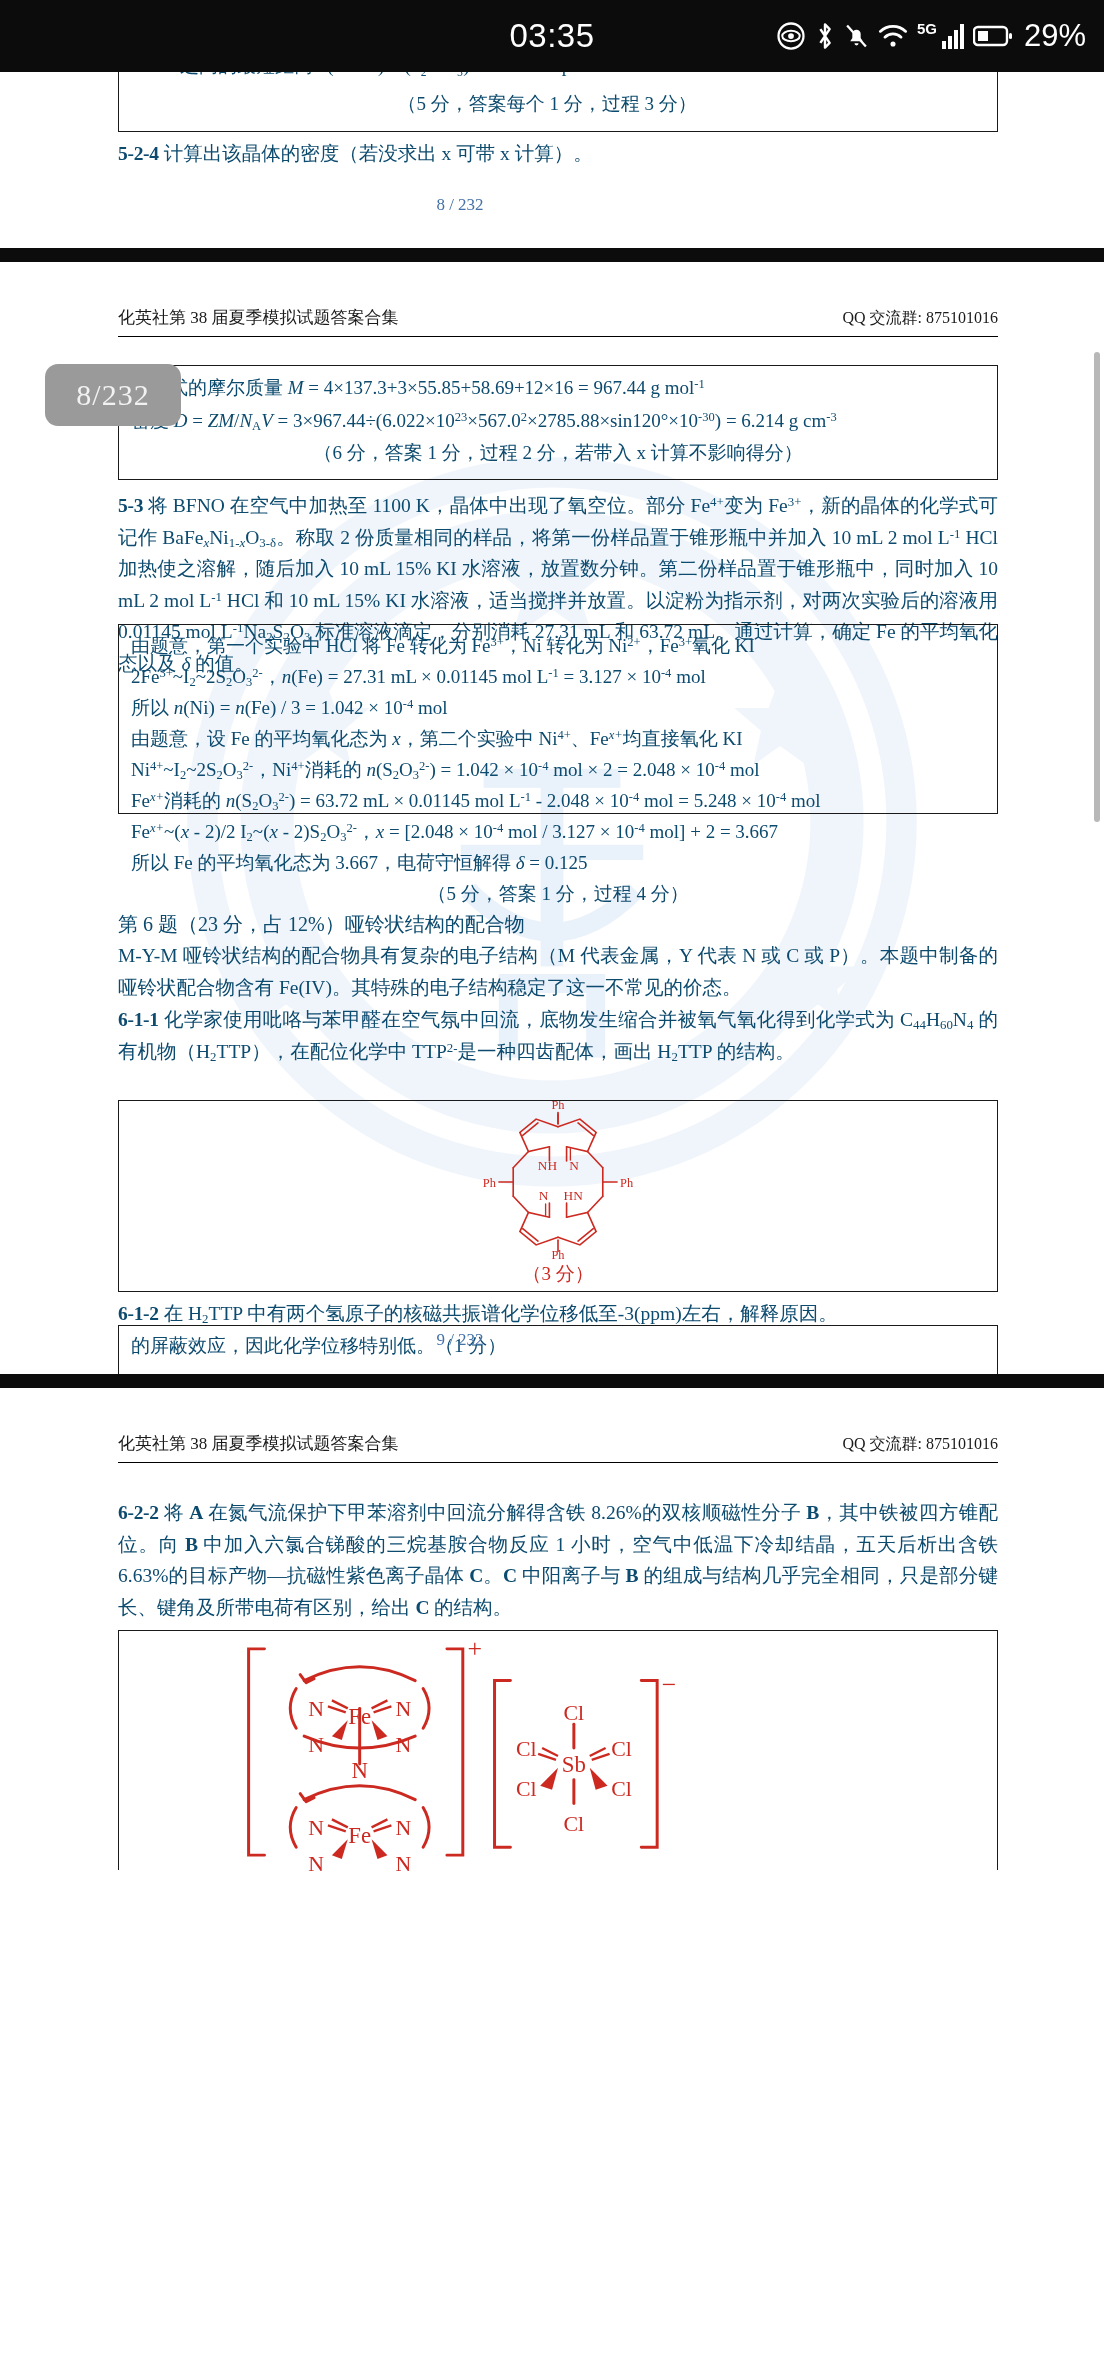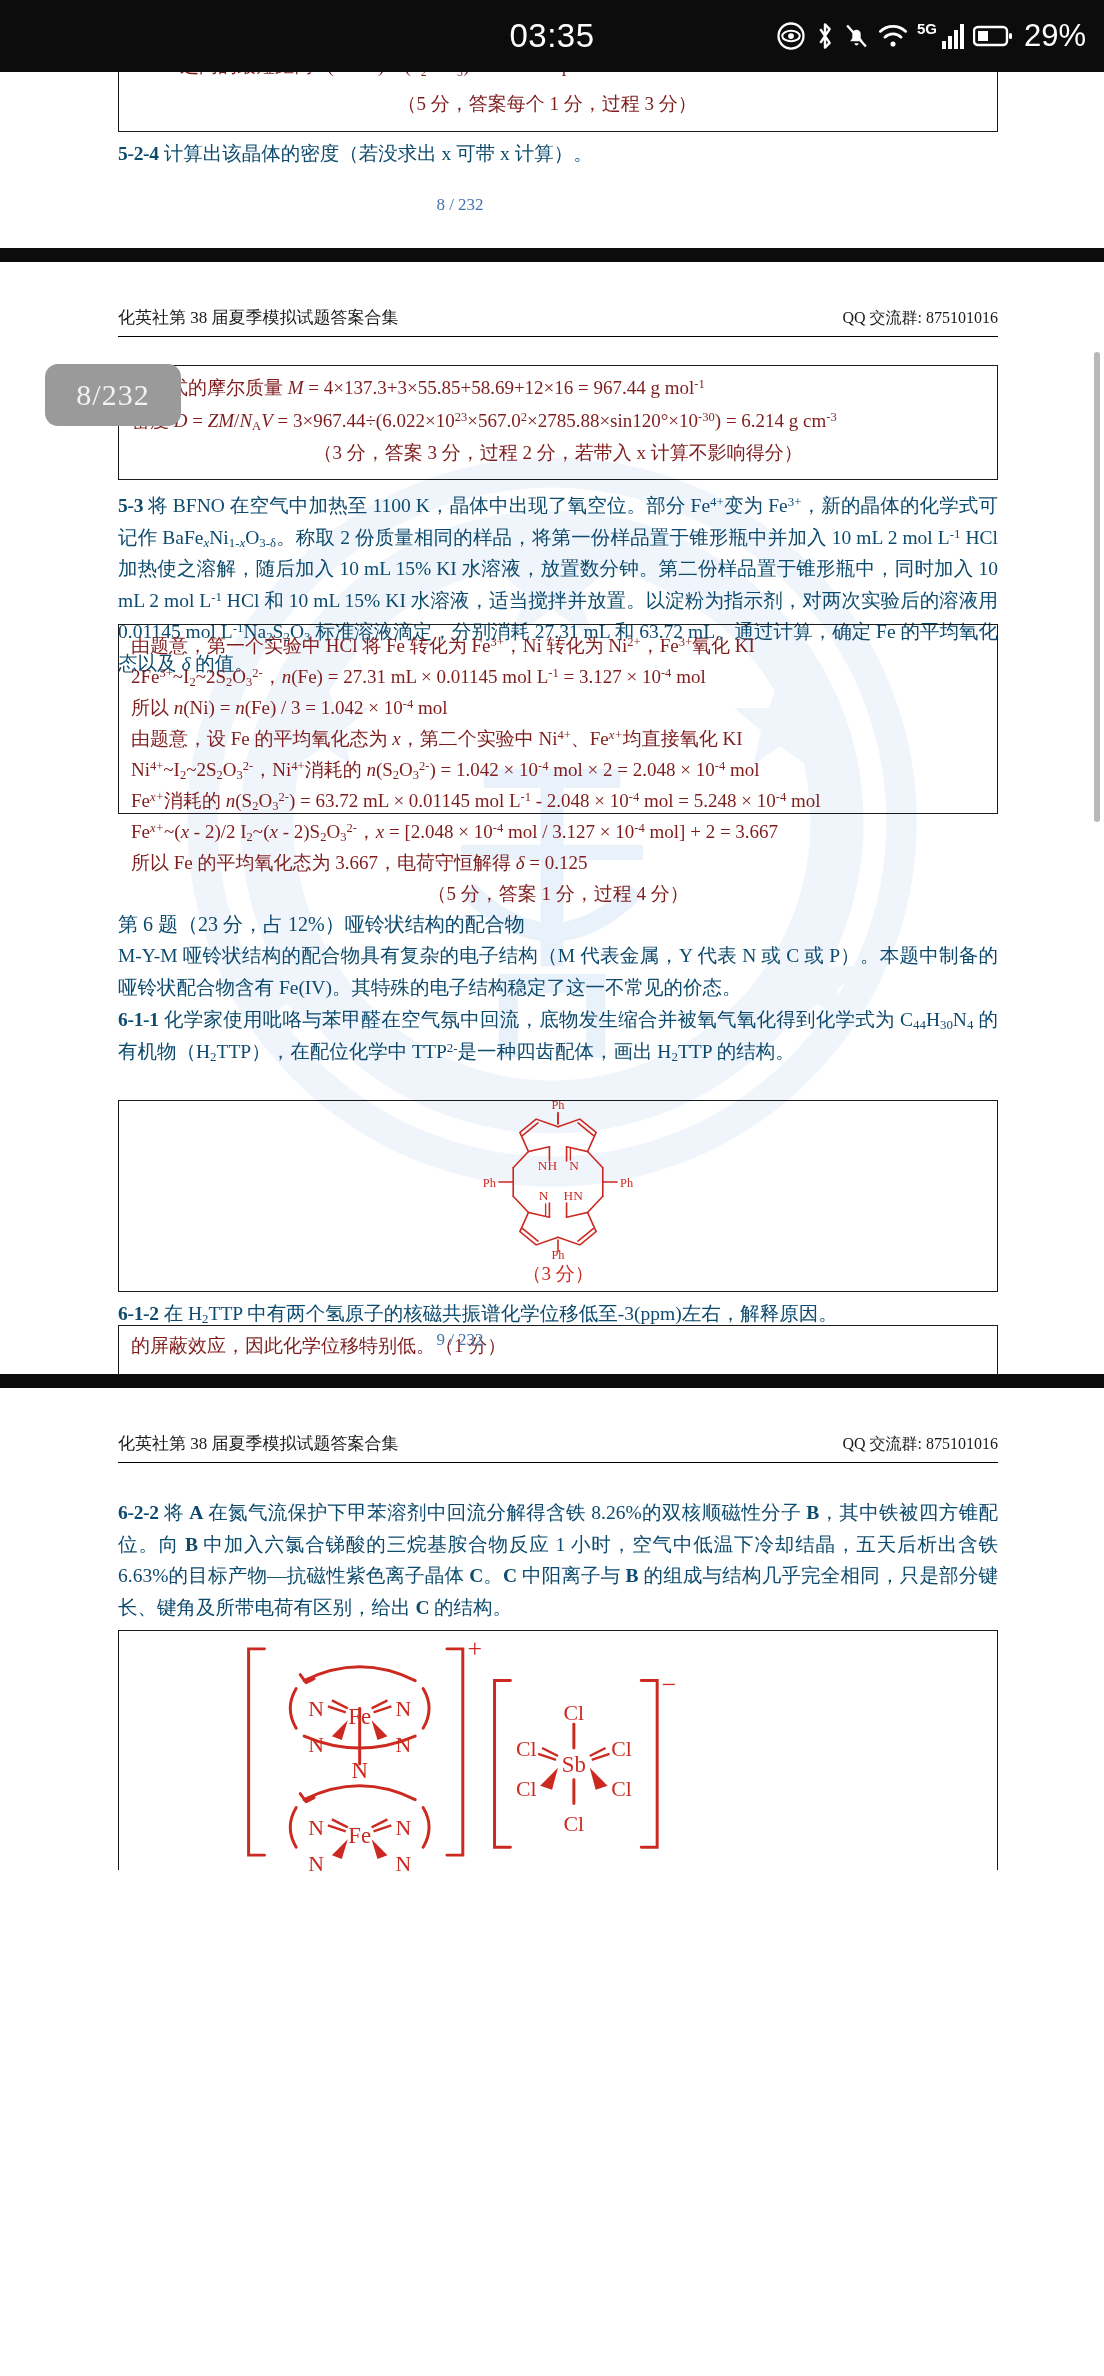--- a/index.html
+++ b/index.html
@@ -69,21 +69,21 @@
     position:absolute; font-size:19.5px; color:#0c4a6e;
     line-height:1.62; text-align:justify;
     font-family:"Liberation Serif","DejaVu Serif",serif;
   }
   .txt b{ font-weight:bold; letter-spacing:-0.3px; }
   .qtitle{ font-weight:normal; font-size:20px; }
 
   
   .abox{
     position:absolute; border:1.6px solid #1a1a1a; background:transparent;
-    color:#7f1d1d; font-size:19px; line-height:1.72;
+    color:#0c4a6e; font-size:19px; line-height:1.72;
     padding:6px 12px 8px 12px;
   }
   .ctr{ text-align:center; display:block; }
 
   sub{ font-size:.66em; vertical-align:-0.22em; }
   sup{ font-size:.66em; vertical-align:0.5em; }
   .it{ font-style:italic; }
 
   
   .pill{
@@ -209,21 +209,21 @@
           <span class="rh-r">QQ 交流群: 875101016</span>
         </div>
 
         <div class="abox" style="left:118px; top:103px; width:880px; height:115px;">
           <div>
             <span>最简式的摩尔质量 </span><span class="it">M</span> = 4×137.3+3×55.85+58.69+12×16 = 967.44 g mol<sup>-1</sup>
           </div>
           <div>
             密度 <span class="it">D</span> = <span class="it">ZM</span>/<span class="it">N</span><sub>A</sub><span class="it">V</span> = 3×967.44÷(6.022×10<sup>23</sup>×567.0<sup>2</sup>×2785.88×sin120°×10<sup>-30</sup>) = 6.214 g cm<sup>-3</sup>
           </div>
-          <div class="ctr">（3 分，答案 3 分，过程 2 分，若带入 x 计算不影响得分）</div>
+          <div class="ctr">（6 分，答案 1 分，过程 2 分，若带入 x 计算不影响得分）</div>
         </div>
 
         <div class="txt" style="left:118px; top:228px; width:880px;">
           <b>5-3</b>
           将 BFNO 在空气中加热至 1100 K，晶体中出现了氧空位。部分 Fe<sup>4+</sup>变为 Fe<sup>3+</sup>，新的晶体的化学式可记作 BaFe<sub class="it">x</sub>Ni<sub>1-<span class="it">x</span></sub>O<sub>3-δ</sub>。称取 2 份质量相同的样品，将第一份样品置于锥形瓶中并加入 10 mL 2 mol L<sup>-1</sup> HCl 加热使之溶解，随后加入 10 mL 15% KI 水溶液，放置数分钟。第二份样品置于锥形瓶中，同时加入 10 mL 2 mol L<sup>-1</sup> HCl 和 10 mL 15% KI 水溶液，适当搅拌并放置。以淀粉为指示剂，对两次实验后的溶液用 0.01145 mol L<sup>-1</sup>Na<sub>2</sub>S<sub>2</sub>O<sub>3</sub> 标准溶液滴定，分别消耗 27.31 mL 和 63.72 mL。通过计算，确定 Fe 的平均氧化态以及 <span class="it">δ</span> 的值。
         </div>
 
         <div class="abox" style="left:118px; top:362px; width:880px; height:190px; line-height:1.63;">
           <div>由题意，第一个实验中 HCl 将 Fe 转化为 Fe<sup>3+</sup>，Ni 转化为 Ni<sup>2+</sup>，Fe<sup>3+</sup>氧化 KI</div>
           <div>2Fe<sup>3+</sup>~I<sub>2</sub>~2S<sub>2</sub>O<sub>3</sub><sup>2-</sup>，<span class="it">n</span>(Fe) = 27.31 mL × 0.01145 mol L<sup>-1</sup> = 3.127 × 10<sup>-4</sup> mol</div>
@@ -234,21 +234,21 @@
           <div>Fe<sup class="it">x+</sup>~(<span class="it">x</span> - 2)/2 I<sub>2</sub>~(<span class="it">x</span> - 2)S<sub>2</sub>O<sub>3</sub><sup>2-</sup>，<span class="it">x</span> = [2.048 × 10<sup>-4</sup> mol / 3.127 × 10<sup>-4</sup> mol] + 2 = 3.667</div>
           <div>所以 Fe 的平均氧化态为 3.667，电荷守恒解得 <span class="it">δ</span> = 0.125</div>
           <div class="ctr">（5 分，答案 1 分，过程 4 分）</div>
         </div>
 
         <div class="txt qtitle" style="left:118px; top:646px; width:880px;">第 6 题（23 分，占 12%）哑铃状结构的配合物</div>
         <div class="txt" style="left:118px; top:678px; width:880px;">M-Y-M 哑铃状结构的配合物具有复杂的电子结构（M 代表金属，Y 代表 N 或 C 或 P）。本题中制备的哑铃状配合物含有 Fe(IV)。其特殊的电子结构稳定了这一不常见的价态。</div>
 
         <div class="txt" style="left:118px; top:742px; width:880px;">
           <b>6-1-1</b>
-          化学家使用吡咯与苯甲醛在空气氛中回流，底物发生缩合并被氧气氧化得到化学式为 C<sub>44</sub>H<sub>30</sub>N<sub>4</sub> 的有机物（H<sub>2</sub>TTP），在配位化学中 TTP<sup>2-</sup>是一种四齿配体，画出 H<sub>2</sub>TTP 的结构。
+          化学家使用吡咯与苯甲醛在空气氛中回流，底物发生缩合并被氧气氧化得到化学式为 C<sub>44</sub>H<sub>60</sub>N<sub>4</sub> 的有机物（H<sub>2</sub>TTP），在配位化学中 TTP<sup>2-</sup>是一种四齿配体，画出 H<sub>2</sub>TTP 的结构。
         </div>
 
         <div class="figbox" style="left:118px; top:838px; width:880px; height:192px;">
           <svg class="struct" width="878" height="162" viewBox="0 0 300 170" style="position:absolute;left:0;top:0;">
             <g stroke="#cc2a21" stroke-width="1.7" fill="none" stroke-linecap="round">
 
               <line x1="150" y1="24" x2="150" y2="14"></line>
 
               <polyline points="150,27 127,19 110,33 119,53 141,48"></polyline>
               <line x1="129" y1="23" x2="113" y2="36"></line>

